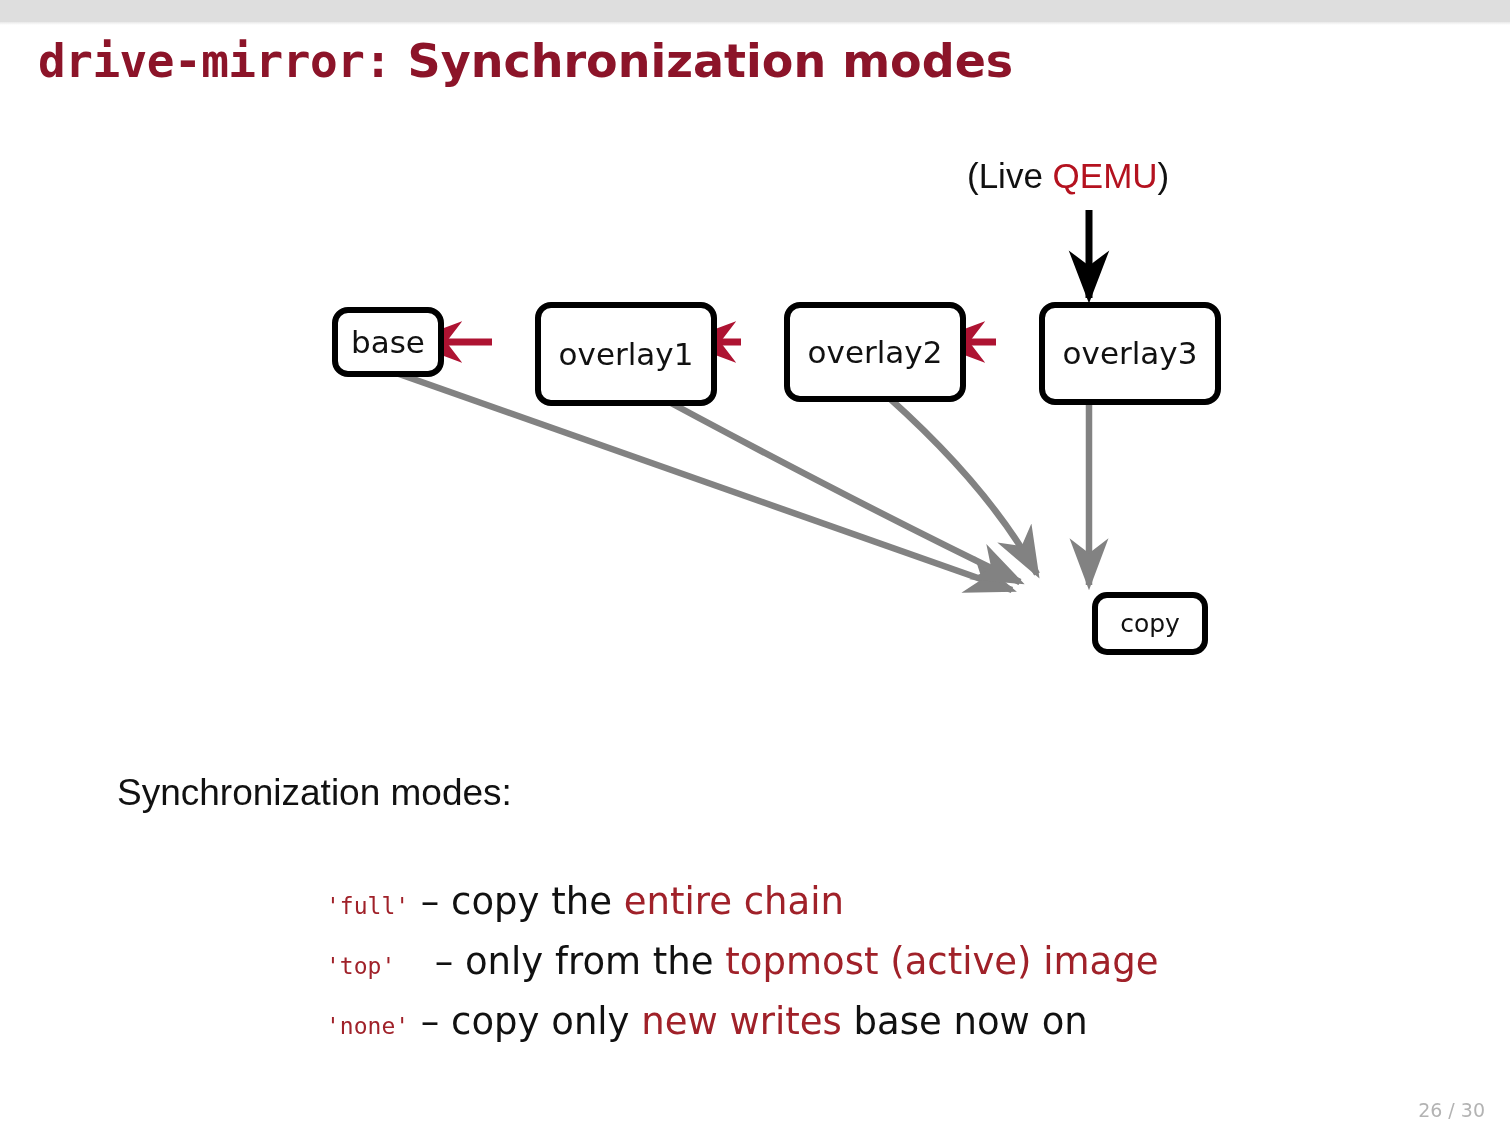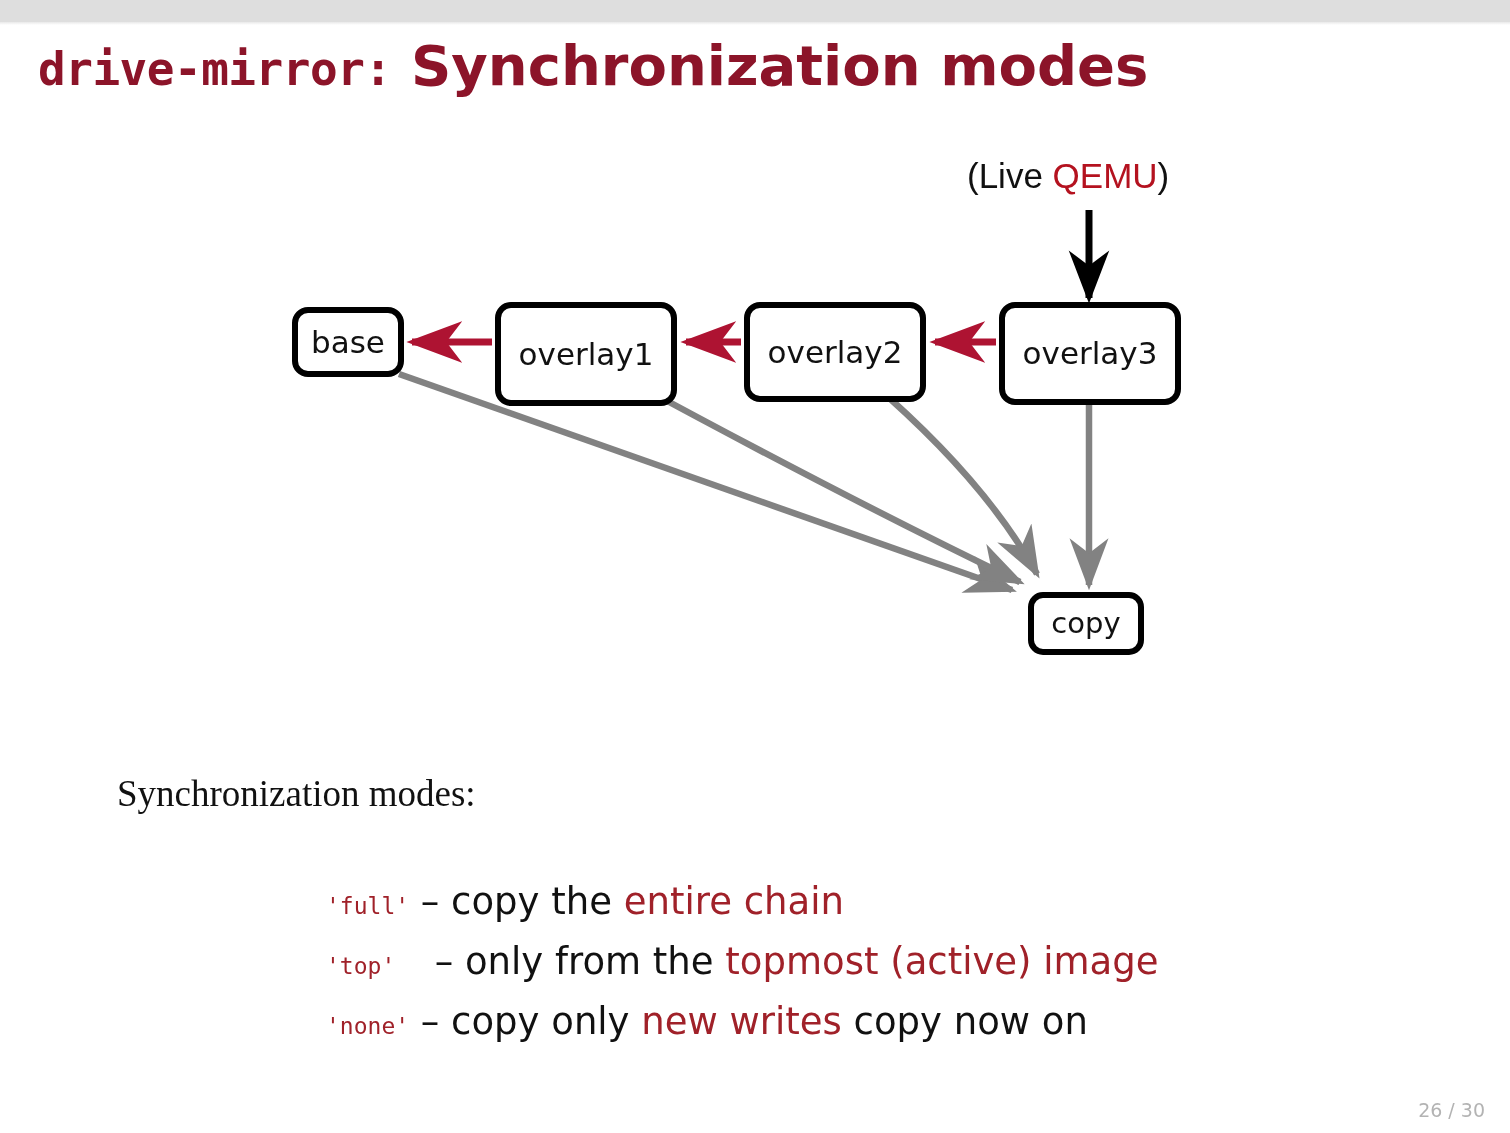--- a/index.html
+++ b/index.html
@@ -45,21 +45,21 @@
   }
   #slide-title .tt {
     font-family: "DejaVu Sans Mono", monospace;
     font-size: 46px;
     font-weight: bold;
     color: #8c1429;
     letter-spacing: -0.5px;
   }
   #slide-title .sf {
     font-family: "DejaVu Sans", sans-serif;
-    font-size: 56px;
+    font-size: 46px;
     font-weight: bold;
     color: #8c1429;
   }
 
   
   #diagram {
     position: absolute;
     left: 0;
     top: 130px;
     width: 1510px;
@@ -77,47 +77,48 @@
     border-radius: 16px;
     background: #ffffff;
     display: flex;
     align-items: center;
     justify-content: center;
     font-family: "DejaVu Sans", sans-serif;
     font-size: 31px;
     color: #111111;
     line-height: 1;
     z-index: 3;
+    margin-left: 40px;
   }
   #node-base     { left: 292px; top: 177px; width: 112px; height: 70px; }
   #node-overlay1 { left: 495px; top: 172px; width: 182px; height: 104px; }
   #node-overlay2 { left: 744px; top: 172px; width: 182px; height: 100px; }
   #node-overlay3 { left: 999px; top: 172px; width: 182px; height: 103px; }
-  #node-copy     { left: 1028px; top: 462px; width: 116px; height: 63px;
-                   font-size: 29px; border-width: 6px; border-radius: 15px; }
+  #node-copy     { left: 1052px; top: 462px; width: 116px; height: 63px;
+                   font-size: 25px; border-width: 6px; border-radius: 15px; }
 
   #live-qemu-label {
     position: absolute;
     left: 967px;
     top: 28px;
     font-family: Liberation Sans, sans-serif;
     font-size: 35px;
     color: #111111;
     white-space: nowrap;
     line-height: 1;
     z-index: 3;
   }
   #live-qemu-label .accent { color: #b4121f; }
 
   
   #modes-heading {
     position: absolute;
     left: 117px;
     top: 772px;
-    font-family: Liberation Serif, serif;
+    font-family: Liberation Sans, sans-serif;
     font-size: 37px;
     color: #111111;
     white-space: nowrap;
   }
   #modes-list {
     position: absolute;
     left: 326px;
     top: 872px;
     font-family: "DejaVu Sans", sans-serif;
     font-size: 37px;
@@ -200,16 +201,16 @@
   <div class="dg-node" id="node-copy">
     <span>copy</span>
   </div>
 </div>
 
 <div id="modes-heading">Synchronization modes:</div>
 
 <div id="modes-list">
   <div class="mode-row"><span class="key">'full'</span><span class="mid"> – copy the </span><span class="hi">entire chain</span><span class="mid"></span></div>
   <div class="mode-row"><span class="key">'top'  </span><span class="mid"> – only from the </span><span class="hi">topmost (active) image</span><span class="mid"></span></div>
-  <div class="mode-row"><span class="key">'none'</span><span class="mid"> – copy only </span><span class="hi">new writes</span><span class="mid"> copy now on</span></div>
+  <div class="mode-row"><span class="key">'none'</span><span class="mid"> – copy only </span><span class="hi">new writes</span><span class="mid"> base now on</span></div>
 </div>
 
 <div id="page-number">26 / 30</div>
 
 </body></html>

